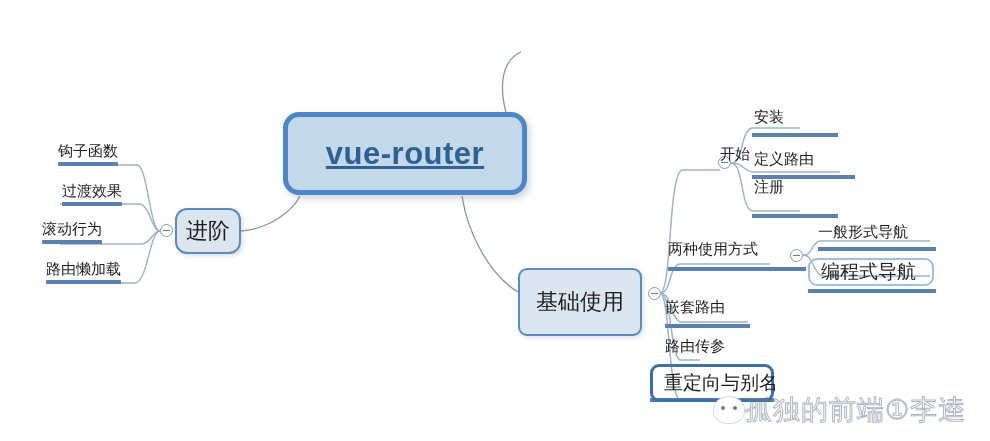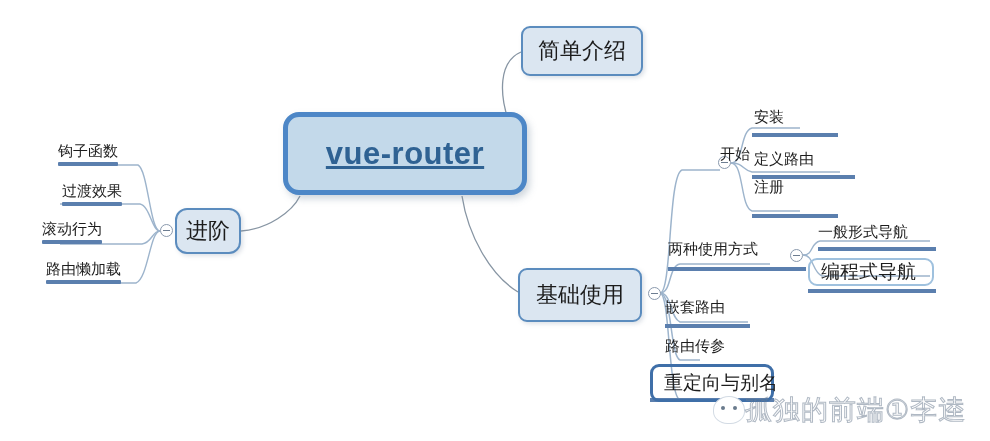--- a/index.html
+++ b/index.html
@@ -60,21 +60,21 @@
     align-items: center;
     justify-content: center;
     box-shadow: 2px 2px 4px rgba(140,155,175,0.30);
   }
   .branch-node .branch-label {
     font-size: 22px;
     color: #1b1b1b;
     font-family: "DejaVu Sans", sans-serif;
   }
   #node-intro   { left: 521px; top: 26px;  width: 122px; height: 50px; }
-  #node-basic   { left: 518px; top: 268px; width: 124px; height: 54px; }
+  #node-basic   { left: 518px; top: 268px; width: 124px; height: 68px; }
   #node-adv     { left: 175px; top: 208px; width: 66px;  height: 46px; border-radius: 12px; }
 
   
   .leaf {
     position: absolute;
     font-size: 15px;
     color: #1d1d1d;
     font-family: "DejaVu Sans", sans-serif;
     white-space: nowrap;
     line-height: 1;
@@ -241,23 +241,20 @@
       <line x1="808" y1="291" x2="936" y2="291"></line>
       <line x1="665" y1="326" x2="750" y2="326"></line>
       <line x1="650" y1="400" x2="774" y2="400"></line>
     </g>
   </svg>
 
   <div class="root-node">
     <span class="root-label">vue-router</span>
   </div>
 
-  <div class="branch-node" id="node-intro">
-    <span class="branch-label">简单介绍</span>
-  </div>
 
   <div class="branch-node" id="node-adv">
     <span class="branch-label">进阶</span>
   </div>
 
   <div class="branch-node" id="node-basic">
     <span class="branch-label">基础使用</span>
   </div>
 
   <div class="toggle" id="toggle-adv"></div>

